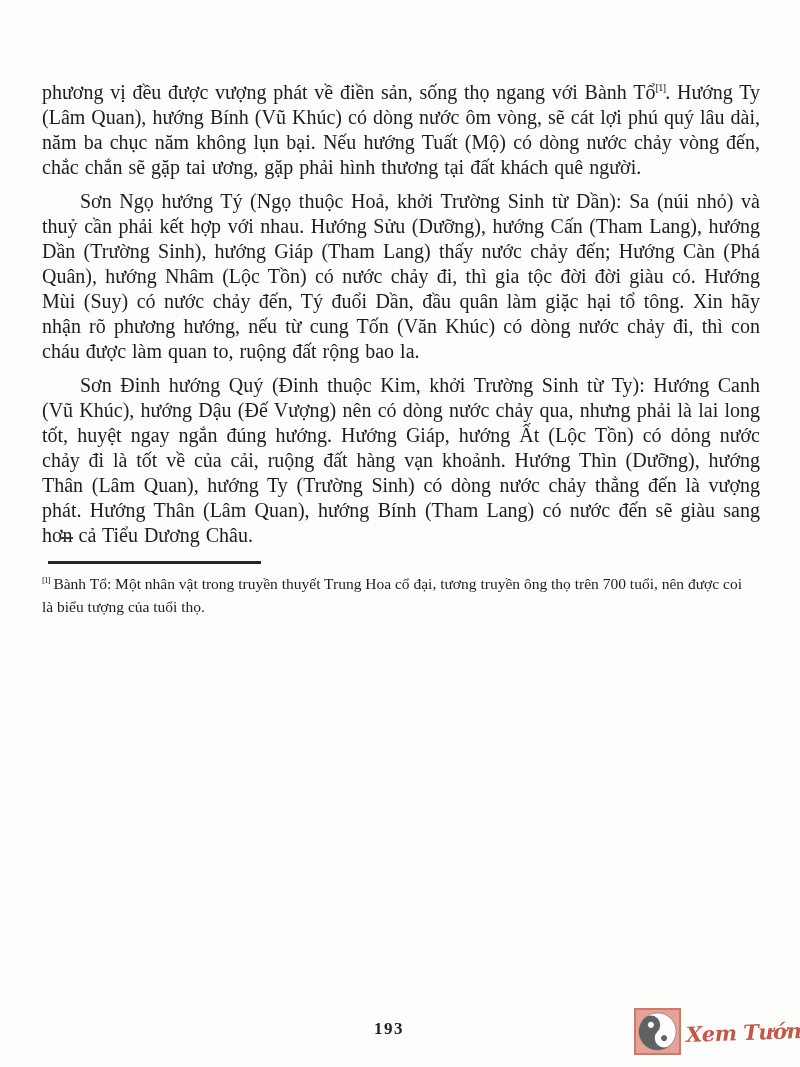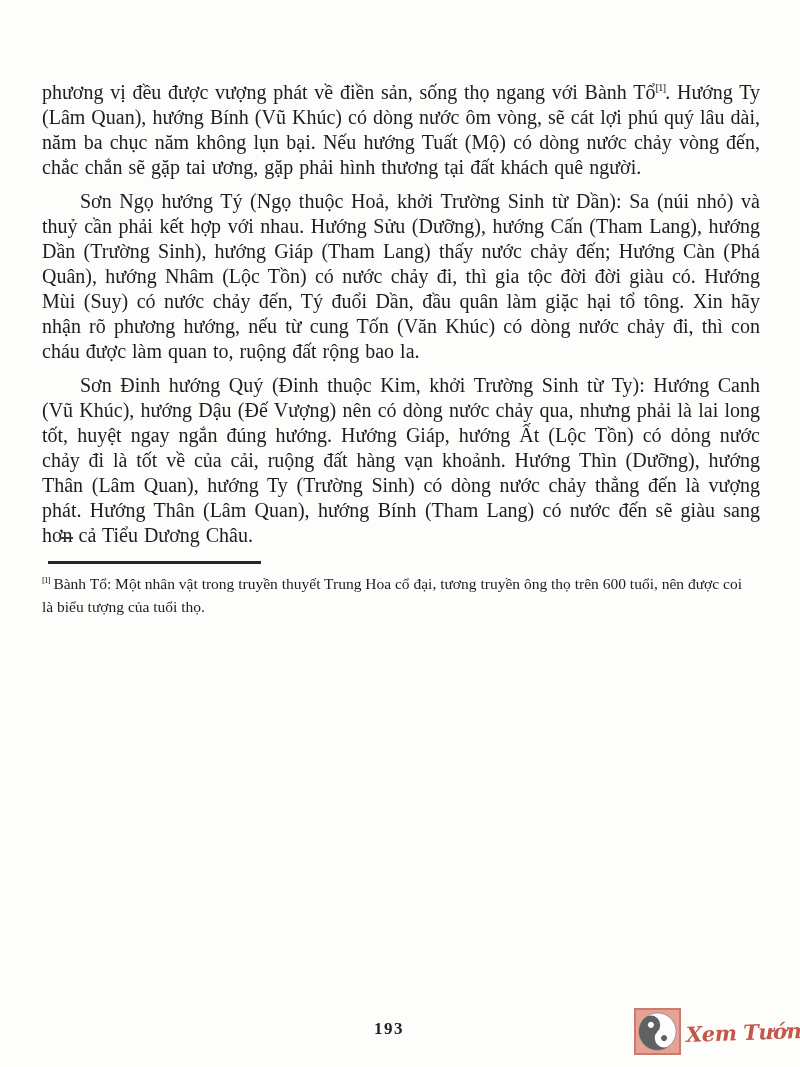--- a/index.html
+++ b/index.html
@@ -88,21 +88,21 @@
   <div class="text-block">
     <p class="body-par"><span>phương vị đều được vượng phát về điền sản, sống thọ ngang với Bành Tổ</span><sup class="fn-marker">[1]</sup><span>. Hướng Ty (Lâm Quan), hướng Bính (Vũ Khúc) có dòng nước ôm vòng, sẽ cát lợi phú quý lâu dài, năm ba chục năm không lụn bại. Nếu hướng Tuất (Mộ) có dòng nước chảy vòng đến, chắc chắn sẽ gặp tai ương, gặp phải hình thương tại đất khách quê người.</span></p>
     <p class="body-par indented">Sơn Ngọ hướng Tý (Ngọ thuộc Hoả, khởi Trường Sinh từ Dần): Sa (núi nhỏ) và thuỷ cần phải kết hợp với nhau. Hướng Sửu (Dưỡng), hướng Cấn (Tham Lang), hướng Dần (Trường Sinh), hướng Giáp (Tham Lang) thấy nước chảy đến; Hướng Càn (Phá Quân), hướng Nhâm (Lộc Tồn) có nước chảy đi, thì gia tộc đời đời giàu có. Hướng Mùi (Suy) có nước chảy đến, Tý đuổi Dần, đầu quân làm giặc hại tổ tông. Xin hãy nhận rõ phương hướng, nếu từ cung Tốn (Văn Khúc) có dòng nước chảy đi, thì con cháu được làm quan to, ruộng đất rộng bao la.</p>
     <p class="body-par indented">Sơn Đinh hướng Quý (Đinh thuộc Kim, khởi Trường Sinh từ Ty): Hướng Canh (Vũ Khúc), hướng Dậu (Đế Vượng) nên có dòng nước chảy qua, nhưng phải là lai long tốt, huyệt ngay ngắn đúng hướng. Hướng Giáp, hướng Ất (Lộc Tồn) có dỏng nước chảy đi là tốt về của cải, ruộng đất hàng vạn khoảnh. Hướng Thìn (Dưỡng), hướng Thân (Lâm Quan), hướng Ty (Trường Sinh) có dòng nước chảy thẳng đến là vượng phát. Hướng Thân (Lâm Quan), hướng Bính (Tham Lang) có nước đến sẽ giàu sang hơn cả Tiểu Dương Châu.</p>
   </div>
 
   <div class="scan-dash"></div>
 
   <div class="footnote-sep"></div>
 
-  <div class="footnote"><sup class="fn-marker">[1]</sup><span> Bành Tổ: Một nhân vật trong truyền thuyết Trung Hoa cổ đại, tương truyền ông thọ trên 600 tuổi, nên được coi là biểu tượng của tuổi thọ.</span></div>
+  <div class="footnote"><sup class="fn-marker">[1]</sup><span> Bành Tổ: Một nhân vật trong truyền thuyết Trung Hoa cổ đại, tương truyền ông thọ trên 700 tuổi, nên được coi là biểu tượng của tuổi thọ.</span></div>
 
   <div class="page-number">193</div>
 
   <div class="watermark">
     <span>
       <svg class="wm-icon" viewBox="0 0 48 48" aria-hidden="true">
         <rect x="1" y="1" width="46" height="46" fill="#e7a196" stroke="#c97b6e" stroke-width="2"></rect>
         <g transform="rotate(135 24 24)">
           <circle cx="24" cy="24" r="19" fill="#fdfdfd" stroke="#8a8a8a" stroke-width="0.8"></circle>
           <path d="M24 5 A19 19 0 0 1 24 43 A9.5 9.5 0 0 1 24 24 A9.5 9.5 0 0 0 24 5 Z" fill="#5f6163"></path>

